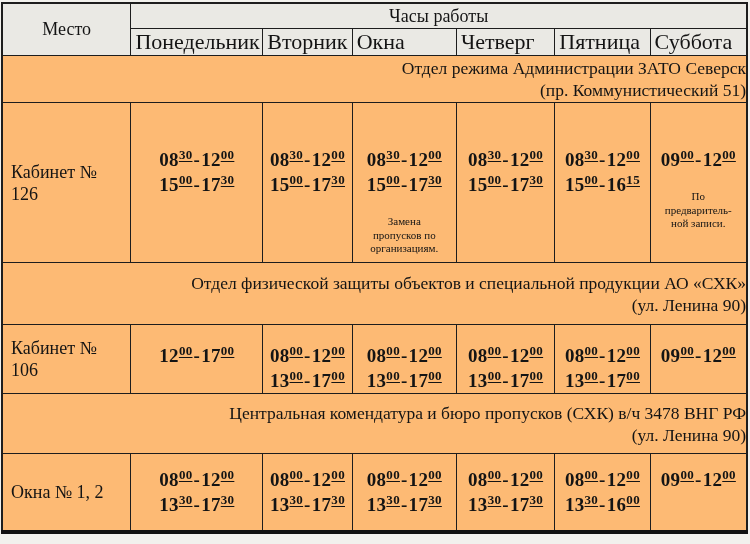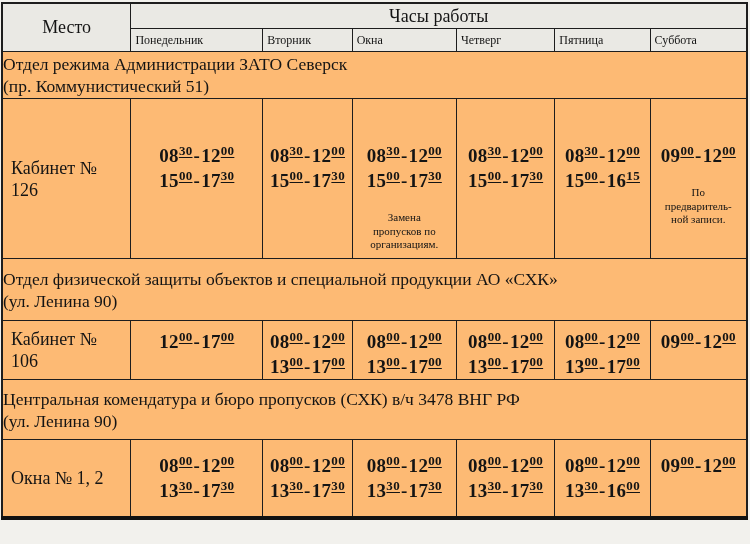--- a/index.html
+++ b/index.html
@@ -18,37 +18,37 @@
     table-layout:fixed;
     border:2px solid #1d1d1d;
     border-bottom:4px solid #111;
     background:#fdba74;
   }
   th, td { border:1.5px solid #1d1d1d; padding:0; overflow:hidden; }
   thead th { font-weight:normal; background:#eae9e4; }
   .place-h { text-align:center; font-size:18px; }
   .hours-h { text-align:center; font-size:18px; height:24px; }
   tr.r-days { height:23px; }
-  tr.r-days th { text-align:left; padding-left:4px; font-size:12px; }
-  tr.tr-sec td { text-align:left; vertical-align:middle; }
+  tr.r-days th { text-align:left; padding-left:4px; font-size:22px; }
+  tr.tr-sec td { text-align:right; vertical-align:middle; }
   .sec-title, .sec-sub { font-size:17.5px; line-height:22px; white-space:nowrap; }
   .tr-sec-0 { height:47px; }
   .tr-row-0 { height:160px; }
   .tr-sec-1 { height:62px; }
   .tr-row-1 { height:56px; }
   .tr-sec-2 { height:60px; }
   .tr-row-2 { height:78px; }
   td.place {
     vertical-align:middle; text-align:left;
     padding-left:8px; padding-right:18px;
     font-size:18px; line-height:22px;
   }
   td.times { vertical-align:top; text-align:center; }
   .tr-row-0 td.times { padding-top:44px; }
-  .tr-row-1 td.times { padding-top:8px; }
+  .tr-row-1 td.times { padding-top:18px; }
   .tr-row-2 td.times { padding-top:13px; }
   .tl {
     font-weight:bold; font-size:19px; line-height:25px;
     letter-spacing:0.3px; white-space:nowrap;
   }
   .tl sup.mm {
     font-size:13px; line-height:0;
     text-decoration:underline;
     text-underline-offset:2px;
   }

